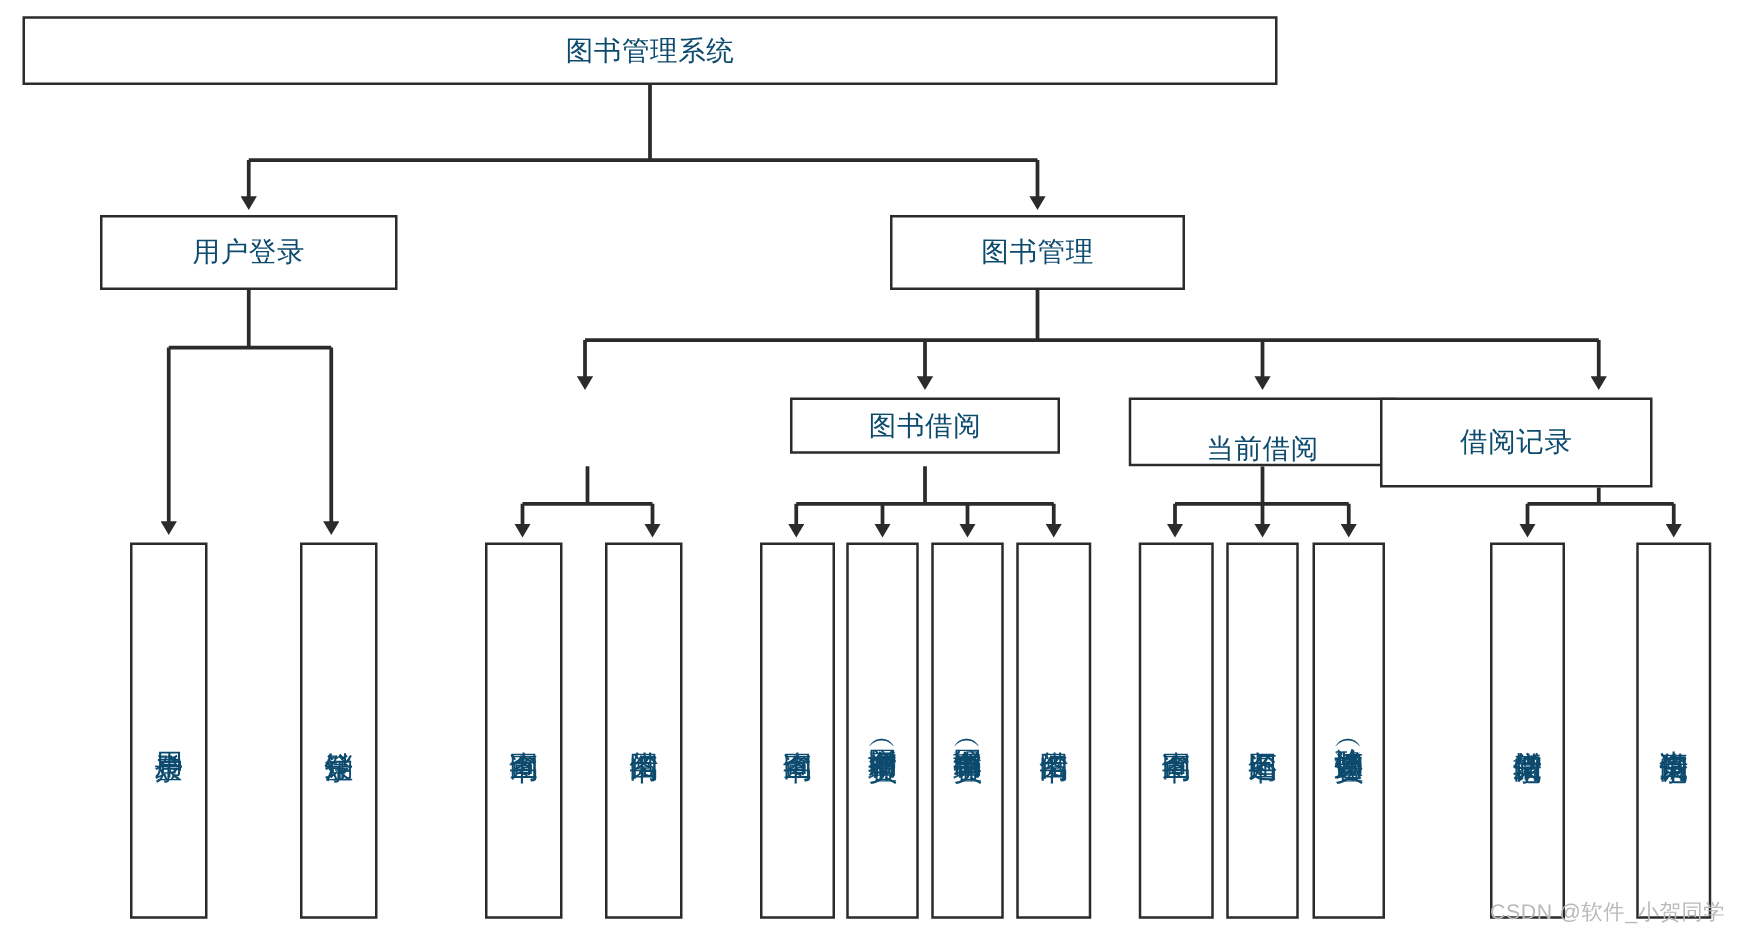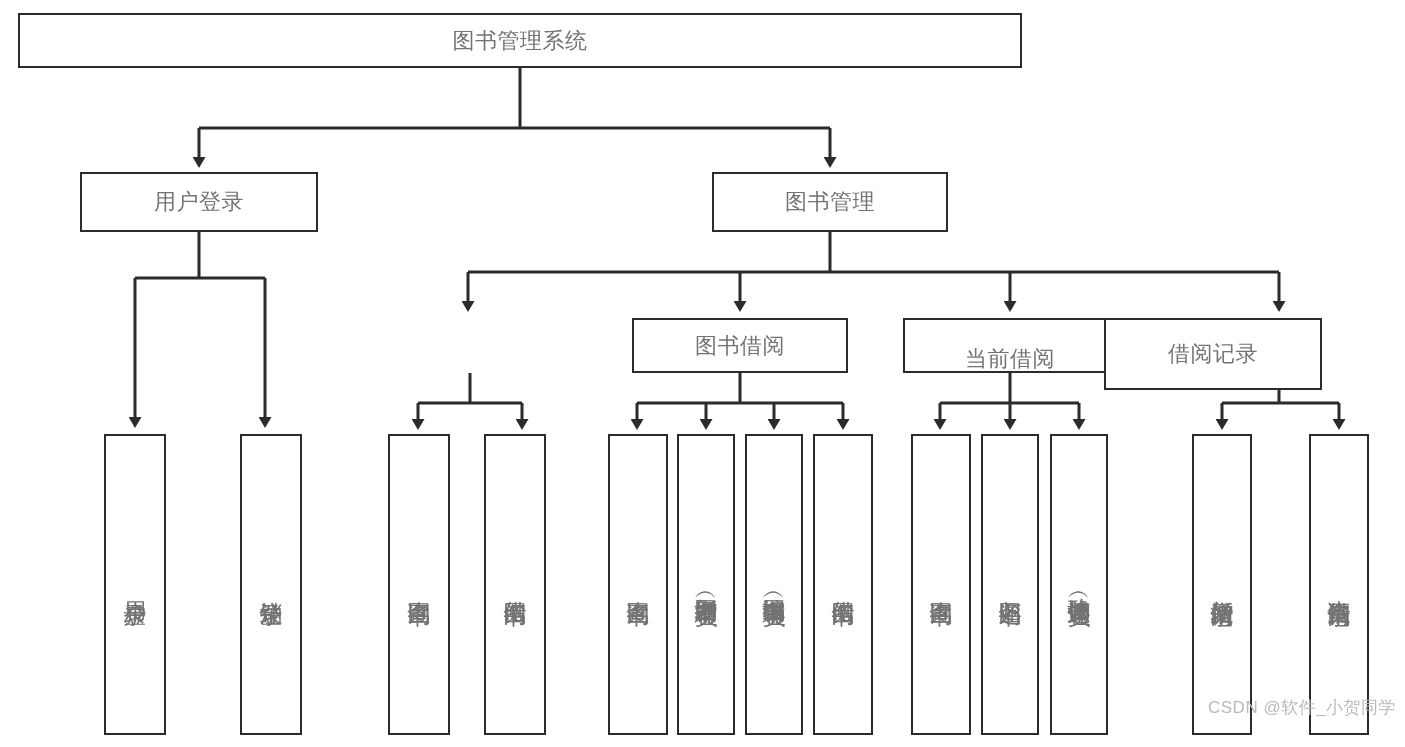--- a/index.html
+++ b/index.html
@@ -25,21 +25,21 @@
     height: 747px;
   }
   .node {
     position: absolute;
     box-sizing: border-box;
     border: 2px solid #2b2b2b;
     background: #ffffff;
     display: flex;
     align-items: center;
     justify-content: center;
-    color: #737373;
+    color: #0c4a6e;
   }
   .node .lbl {
     font-size: 22px;
     line-height: 1.15;
     letter-spacing: 0.5px;
     white-space: nowrap;
   }
   .node.vert .lbl {
     writing-mode: vertical-rl;
     text-orientation: upright;
@@ -116,21 +116,21 @@
     <span class="lbl">图书管理系统</span>
   </div>
 
   <div class="node" style="left:80px; top:172px; width:238px; height:60px;">
     <span class="lbl">用户登录</span>
   </div>
   <div class="node" style="left:712px; top:172px; width:236px; height:60px;">
     <span class="lbl">图书管理</span>
   </div>
 
-  <div class="node" style="left:632px; top:318px; width:216px; height:55px;">
+  <div class="node" style="left:632px; top:318px; width:216px; height:45px;">
     <span class="lbl">图书借阅</span>
   </div>
   <div class="node" style="left:903px; top:318px; width:214px; height:55px;align-items:flex-end;">
     <span class="lbl">当前借阅</span>
   </div>
   <div class="node" style="left:1104px; top:318px; width:218px; height:72px;align-items:center;">
     <span class="lbl">借阅记录</span>
   </div>
 
   <div class="node vert" style="left:104px; top:434px; width:62px; height:301px;">
@@ -170,15 +170,15 @@
     <span class="lbl">确认归还（管理员）</span>
   </div>
 
   <div class="node vert" style="left:1192px; top:434px; width:60px; height:301px;">
     <span class="lbl">新增借阅记录</span>
   </div>
   <div class="node vert" style="left:1309px; top:434px; width:60px; height:301px;">
     <span class="lbl">查询借阅记录</span>
   </div>
 
-  <div class="watermark" style="left:1192px; top:696px;padding-left:16px;">CSDN @软件_小贺同学</div>
+  <div class="watermark" style="left:1192px; top:718px;">CSDN @软件_小贺同学</div>
 
 </div>
 
 </body></html>

